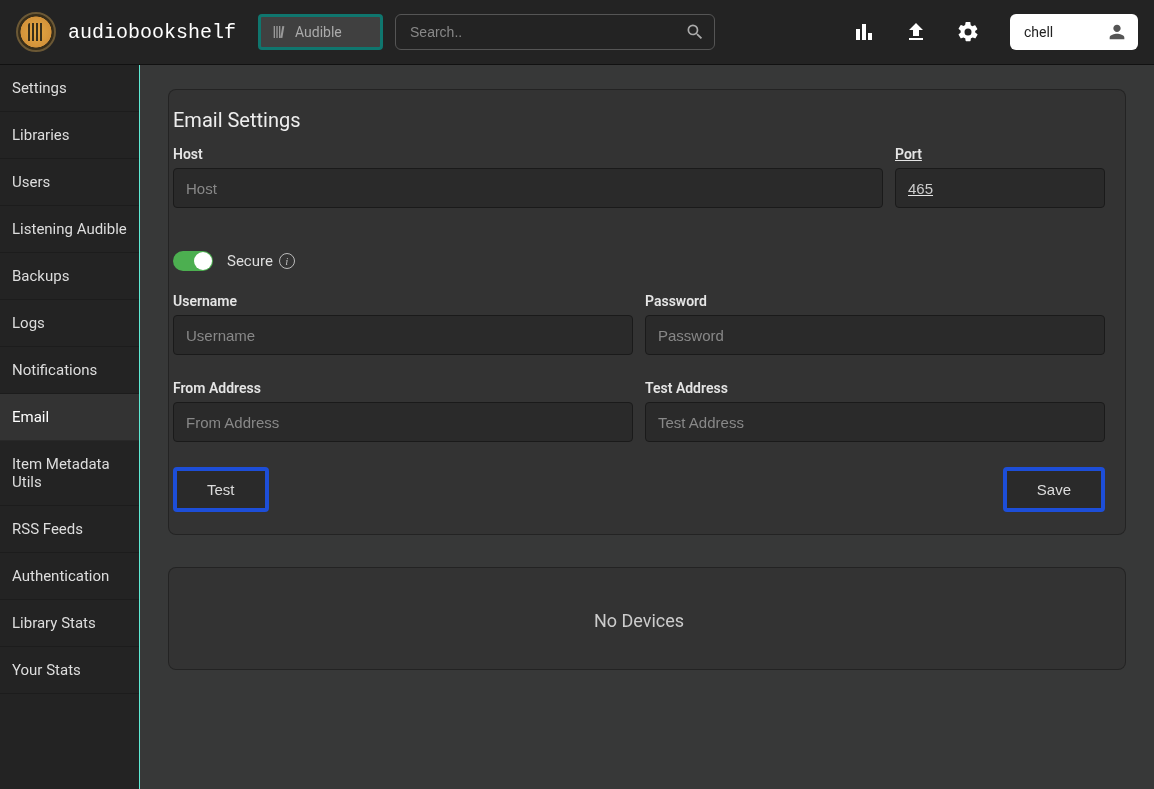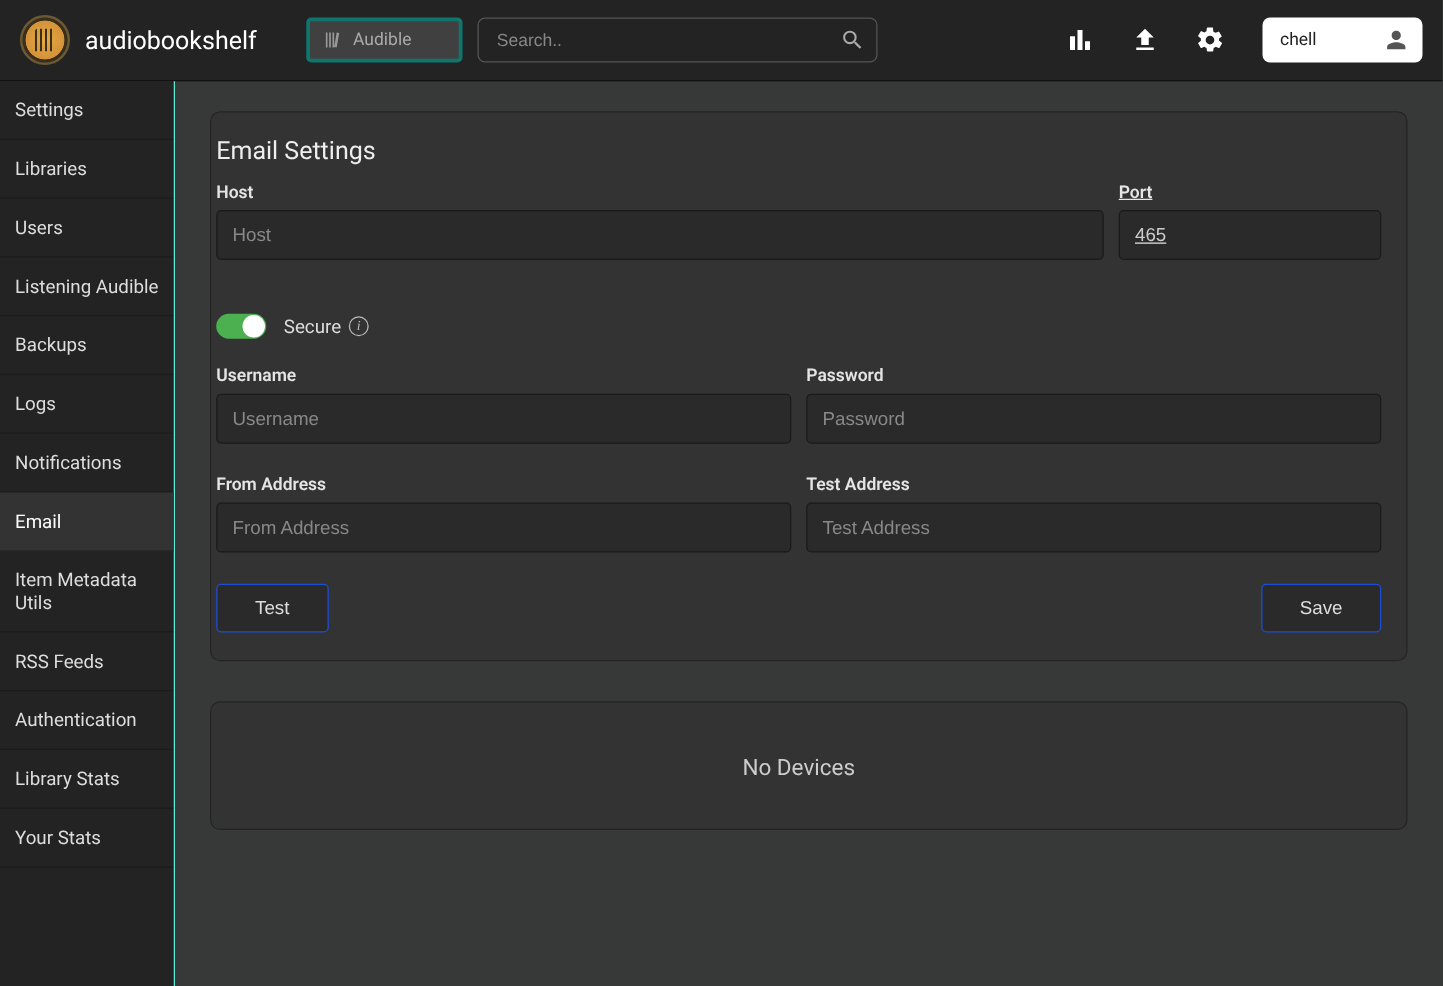--- a/index.html
+++ b/index.html
@@ -40,21 +40,22 @@
       position: absolute;
       width: 16px;
       height: 18px;
       background: repeating-linear-gradient(90deg, #3a2f1a 0 2px, transparent 2px 4px);
       border-radius: 2px 2px 0 0;
     }
     .app-title {
       font-size: 20px;
       font-weight: 400;
       color: #fff;
-      margin-right: 28px;
+      margin-right: 10px;
+      font-family: Liberation Mono, monospace;
     }
     .library-select {
       background: #404040;
       border: 3px solid #0f766e;
       border-radius: 4px;
       height: 36px;
       padding: 0 16px 0 10px;
       display: flex;
       align-items: center;
       gap: 8px;
@@ -242,21 +243,21 @@
       font-style: italic;
       font-family: serif;
     }
     .button-row {
       display: flex;
       justify-content: space-between;
       margin-top: 20px;
     }
     .btn {
       background: #2a2a2a;
-      border: 1px solid #1d4ed8;
+      border: 4px solid #1d4ed8;
       color: #ddd;
       padding: 10px 30px;
       border-radius: 4px;
       font-size: 15px;
       cursor: pointer;
     }
     .btn-small {
       background: #3c3c3c;
       border: 1px solid #555;
       color: #eee;

